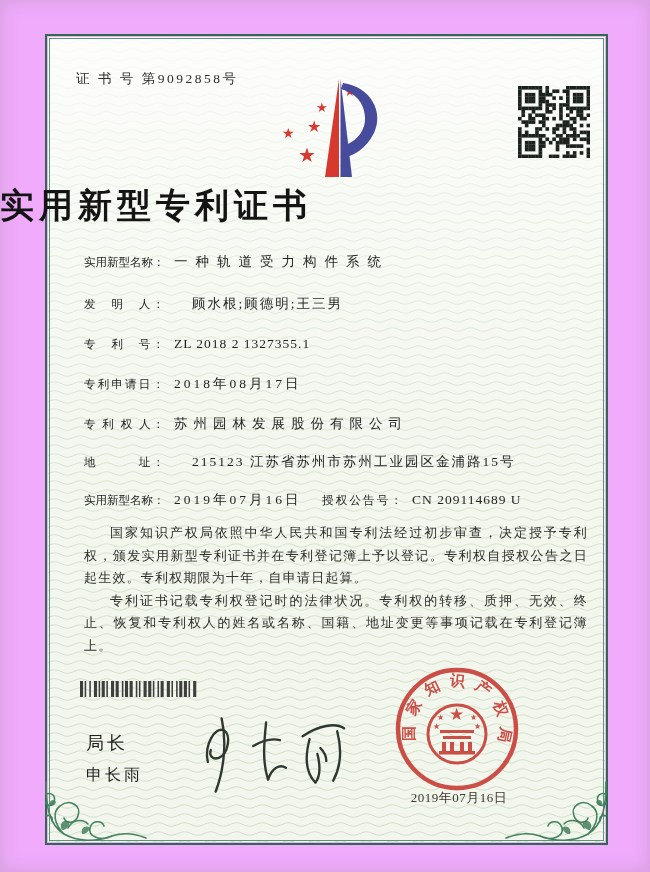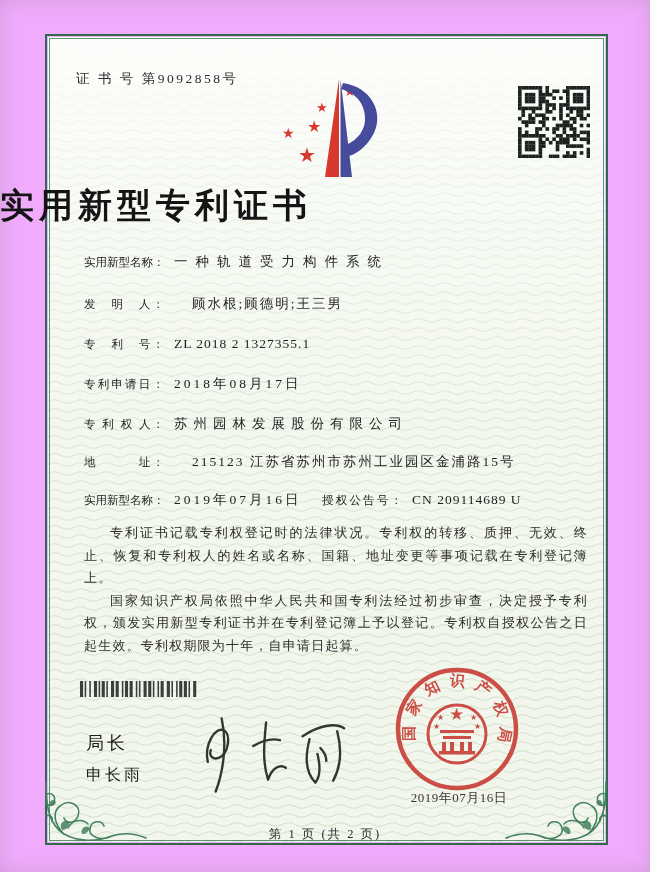--- a/index.html
+++ b/index.html
@@ -406,22 +406,22 @@
     <span class="flabel">地　　　址：</span><span class="fvalue ls2">215123 江苏省苏州市苏州工业园区金浦路15号</span>
   </div>
   <div class="frow" style="top:490px; right:60px;">
     <span class="flabel">实用新型名称：</span><span class="fvalue ls3">2019年07月16日</span>
     <span class="pair2">
       <span class="flabel">授权公告号：</span><span class="fvalue ls1">CN 209114689 U</span>
     </span>
   </div>
 
   <div class="paras">
+    <p>国家知识产权局依照中华人民共和国专利法经过初步审查，决定授予专利权，颁发实用新型专利证书并在专利登记簿上予以登记。专利权自授权公告之日起生效。专利权期限为十年，自申请日起算。</p>
     <p>专利证书记载专利权登记时的法律状况。专利权的转移、质押、无效、终止、恢复和专利权人的姓名或名称、国籍、地址变更等事项记载在专利登记簿上。</p>
-    <p>国家知识产权局依照中华人民共和国专利法经过初步审查，决定授予专利权，颁发实用新型专利证书并在专利登记簿上予以登记。专利权自授权公告之日起生效。专利权期限为十年，自申请日起算。</p>
   </div>
 
   <svg class="barcode" id="barcodeSvg" width="178" height="16">
       <rect x="0" y="0" width="3.1" height="16" fill="#3c3f3c"></rect>
       <rect x="4.65" y="0" width="1.55" height="16" fill="#3c3f3c"></rect>
       <rect x="9.3" y="0" width="1.55" height="16" fill="#3c3f3c"></rect>
       <rect x="13.950000000000001" y="0" width="3.1" height="16" fill="#3c3f3c"></rect>
       <rect x="18.6" y="0" width="1.55" height="16" fill="#3c3f3c"></rect>
       <rect x="21.700000000000003" y="0" width="3.1" height="16" fill="#3c3f3c"></rect>
       <rect x="26.350000000000005" y="0" width="1.55" height="16" fill="#3c3f3c"></rect>
@@ -483,15 +483,14 @@
         <rect x="50" y="78" width="4" height="9"></rect>
         <rect x="58" y="78" width="4" height="9"></rect>
         <rect x="68" y="78" width="4" height="9"></rect>
         <rect x="76" y="78" width="4" height="9"></rect>
         <rect x="47" y="87" width="36" height="3.5"></rect>
       </g>
     </g>
   </svg>
   <div class="seal-date">2019年07月16日</div>
 
-  <div class="footer">第 1 页 (共 2 页)</div>
 
 </div>
 
 </body></html>

